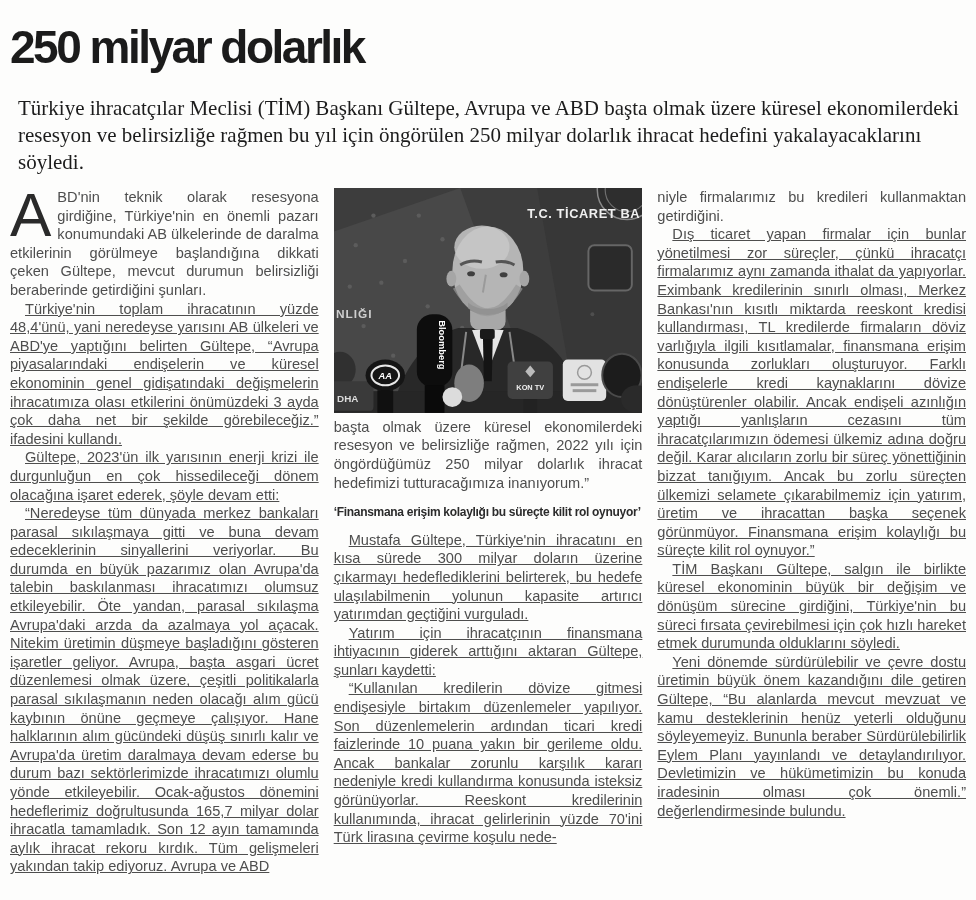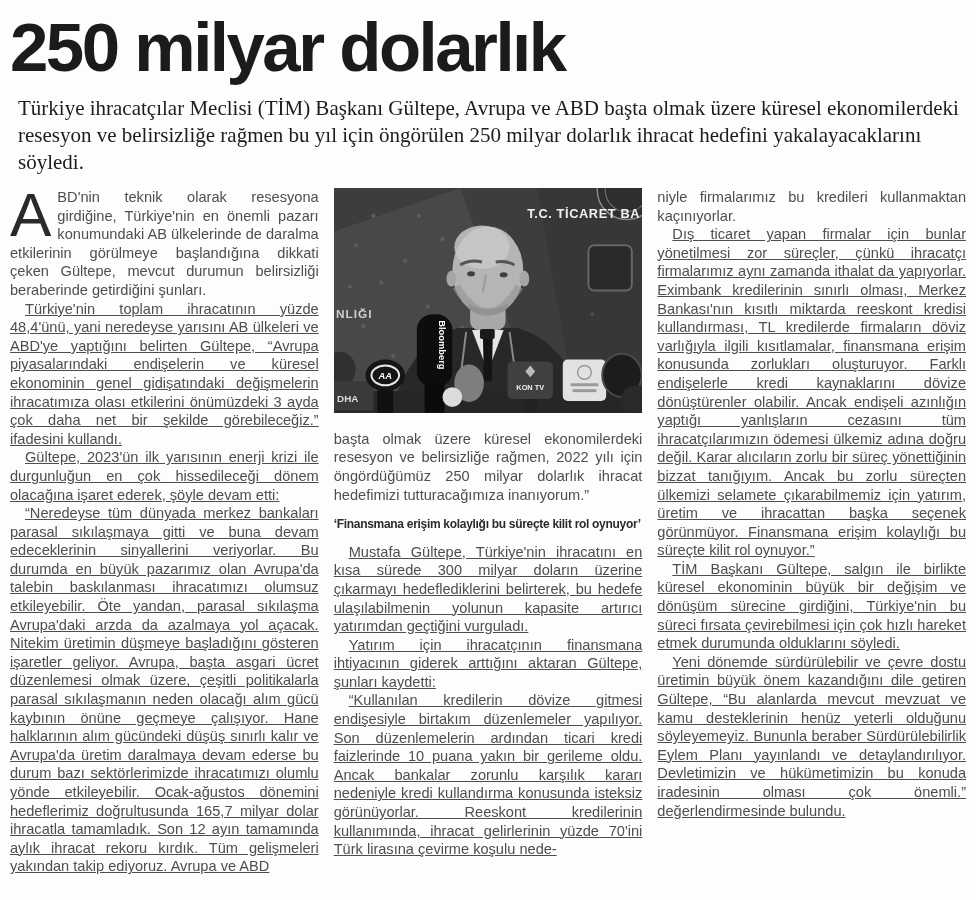--- a/index.html
+++ b/index.html
@@ -9,21 +9,21 @@
     width:976px; height:900px;
     background:#fdfdfc;
     overflow:hidden;
     padding:6px 10px 0 10px;
     font-family:"Liberation Sans", sans-serif;
     color:#4c4c4c;
   }
   .headline {
     font-family:"Liberation Sans", sans-serif;
     font-weight:bold;
-    font-size:69px;
+    font-size:46px;
     line-height:75px;
     letter-spacing:-2.5px;
     color:#1b1b1b;
     margin:4px 0 10px 0;
     white-space:nowrap;
   }
   .lede {
     font-family:"Liberation Serif", serif;
     font-size:21px;
     line-height:27px;
@@ -54,21 +54,21 @@
   }
   .subhead {
     font-family:"Liberation Sans", sans-serif;
     font-weight:bold;
     font-size:12px;
     line-height:23.5px;
     color:#2b2b2b;
     letter-spacing:-0.3px;
     margin:9px 0 6px 0;
   }
-  .photo { display:block; margin:0 0 17px 0;text-decoration:underline; }
+  .photo { display:block; margin:0 0 5px 0;text-decoration:underline; }
   .photo svg { display:block; width:100%; height:auto; }
 </style>
 </head>
 <body>
 
 <div class="page">
 
   <h1 class="headline"><span>250 milyar dolarlık</span><br></h1>
 
   <p class="lede">Türkiye ihracatçılar Meclisi (TİM) Başkanı Gültepe, Avrupa ve ABD başta olmak üzere küresel ekonomilerdeki resesyon ve belirsizliğe rağmen bu yıl için öngörülen 250 milyar dolarlık ihracat hedefini yakalayacaklarını söyledi.</p>
@@ -174,20 +174,20 @@
         </svg>
       </figure>
       <p>başta olmak üzere küresel ekonomilerdeki resesyon ve belirsizliğe rağmen, 2022 yılı için öngördüğümüz 250 milyar dolarlık ihracat hedefimizi tutturacağımıza inanıyorum.”</p>
       <h2 class="subhead">‘Finansmana erişim kolaylığı bu süreçte kilit rol oynuyor’</h2>
       <p class="indent">Mustafa Gültepe, Türkiye'nin ihracatını en kısa sürede 300 milyar doların üzerine çıkarmayı hedeflediklerini belirterek, bu hedefe ulaşılabilmenin yolunun kapasite artırıcı yatırımdan geçtiğini vurguladı.</p>
       <p class="indent">Yatırım için ihracatçının finansmana ihtiyacının giderek arttığını aktaran Gültepe, şunları kaydetti:</p>
       <p class="indent">“Kullanılan kredilerin dövize gitmesi endişesiyle birtakım düzenlemeler yapılıyor. Son düzenlemelerin ardından ticari kredi faizlerinde 10 puana yakın bir gerileme oldu. Ancak bankalar zorunlu karşılık kararı nedeniyle kredi kullandırma konusunda isteksiz görünüyorlar. Reeskont kredilerinin kullanımında, ihracat gelirlerinin yüzde 70'ini Türk lirasına çevirme koşulu nede-</p>
     </div>
 
     <div class="col">
-      <p>niyle firmalarımız bu kredileri kullanmaktan kaçınıyorlar.</p>
+      <p>niyle firmalarımız bu kredileri kullanmaktan getirdiğini.</p>
       <p class="indent">Dış ticaret yapan firmalar için bunlar yönetilmesi zor süreçler, çünkü ihracatçı firmalarımız aynı zamanda ithalat da yapıyorlar. Eximbank kredilerinin sınırlı olması, Merkez Bankası'nın kısıtlı miktarda reeskont kredisi kullandırması, TL kredilerde firmaların döviz varlığıyla ilgili kısıtlamalar, finansmana erişim konusunda zorlukları oluşturuyor. Farklı endişelerle kredi kaynaklarını dövize dönüştürenler olabilir. Ancak endişeli azınlığın yaptığı yanlışların cezasını tüm ihracatçılarımızın ödemesi ülkemiz adına doğru değil. Karar alıcıların zorlu bir süreç yönettiğinin bizzat tanığıyım. Ancak bu zorlu süreçten ülkemizi selamete çıkarabilmemiz için yatırım, üretim ve ihracattan başka seçenek görünmüyor. Finansmana erişim kolaylığı bu süreçte kilit rol oynuyor.”</p>
       <p class="indent">TİM Başkanı Gültepe, salgın ile birlikte küresel ekonominin büyük bir değişim ve dönüşüm sürecine girdiğini, Türkiye'nin bu süreci fırsata çevirebilmesi için çok hızlı hareket etmek durumunda olduklarını söyledi.</p>
       <p class="indent"><span>Yeni dönemde sürdürülebilir ve çevre dostu üretimin büyük önem kazandığını dile getiren Gültepe, “Bu alanlarda mevcut mevzuat ve kamu desteklerinin henüz yeterli olduğunu söyleyemeyiz. Bununla beraber Sürdürülebilirlik Eylem Planı yayınlandı ve detaylandırılıyor. Devletimizin ve hükümetimizin bu konuda iradesinin olması çok önemli.” değerlendirmesinde bulundu.</span></p>
     </div>
 
   </div>
 </div>
 
 </body></html>

